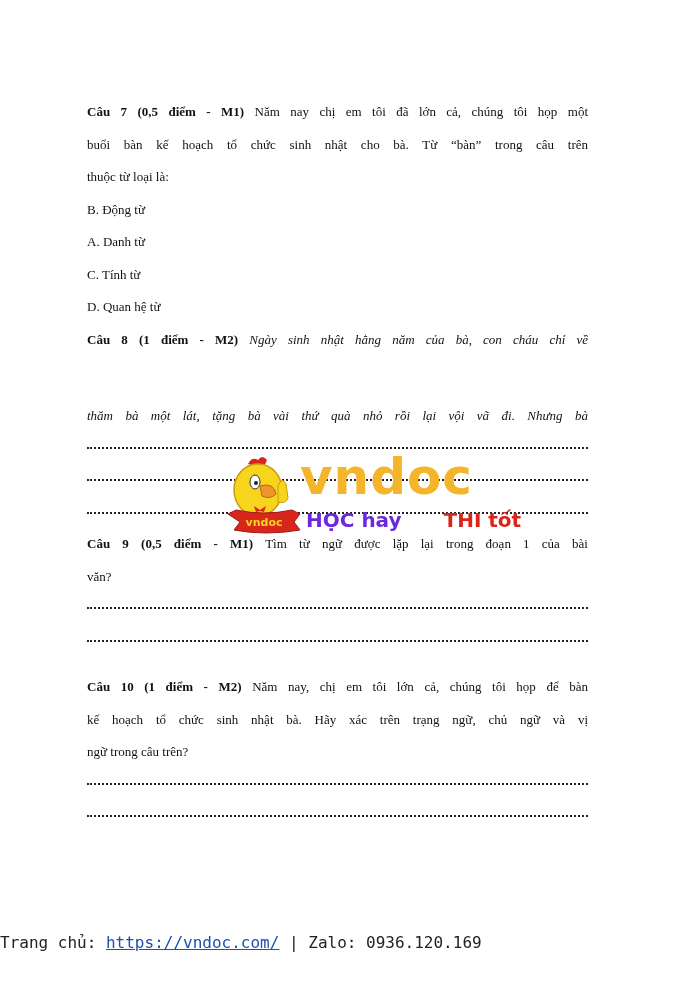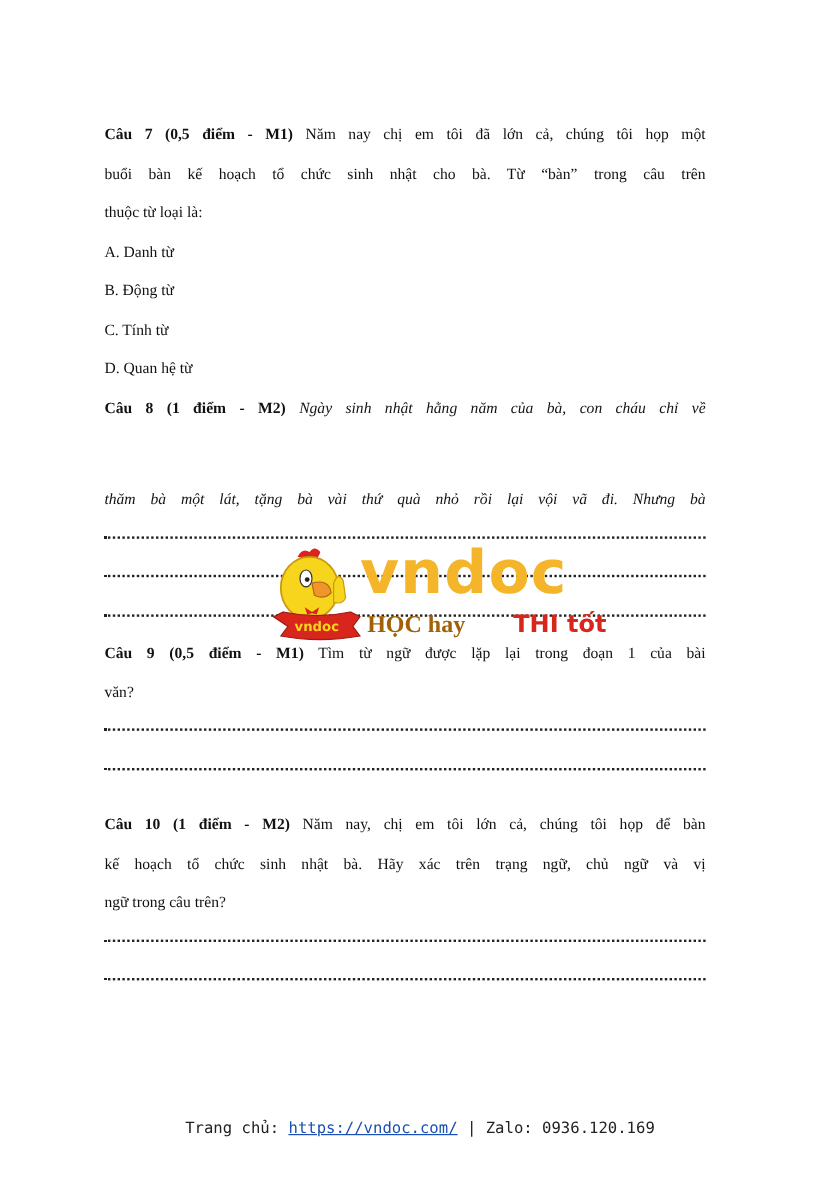--- a/index.html
+++ b/index.html
@@ -7,42 +7,42 @@
          font-family: "Liberation Serif", "DejaVu Serif", serif; color: #111; }
   .page { position: absolute; left: 0; top: 0; width: 700px; height: 990px; background: #fff; }
   .content { position: absolute; left: 87px; top: 96px; width: 501px; font-size: 13px; }
   .line { height: 32.5px; line-height: 32.5px; white-space: nowrap; }
   .just { text-align: justify; text-align-last: justify; white-space: normal; overflow: hidden; }
   .b { font-weight: bold; }
   .i { font-style: italic; margin-top: 44px; }
   .dots { height: 32.5px; position: relative; }
   .dots::after { content: ""; position: absolute; left: 0; right: 0; top: 14px; height: 0;
                  border-top: 2px dotted #222; }
-  .footer { position: absolute; top: 933px; left: 0; width: 700px; text-align: center;
-            font-family: "DejaVu Sans Mono", "Liberation Mono", monospace; font-size: 13px; color: #222; }
+  .footer { position: absolute; top: 933px; left: 0; width: 700px; text-align: left;
+            font-family: "DejaVu Sans Mono", "Liberation Mono", monospace; font-size: 16px; color: #222; }
   .footer a { color: #1a4fb4; text-decoration: underline; }
   .logo { position: absolute; left: 226px; top: 456px; width: 250px; height: 80px; }
   .logo .word { position: absolute; left: 74px; top: -8px; font-family: "DejaVu Sans", sans-serif;
                 font-weight: bold; font-size: 50px; color: #f4b52a; letter-spacing: 1px; }
   .logo .tag { position: absolute; left: 80px; top: 52px; font-family: "DejaVu Sans", sans-serif;
                font-weight: bold; font-size: 20px; white-space: nowrap; }
-  .logo .tag .g { color: #a16207; font-family: Liberation Serif, serif; }
+  .logo .tag .g { color: #6d28d9; }
   .logo .tag .r { color: #d9261c; margin-left: 35px; }
 </style>
 </head>
 <body>
 
 <div class="page">
   <div class="content">
 
     <div class="line just"><span class="b">Câu 7 (0,5 điểm - M1)</span><span> Năm nay chị em tôi đã lớn cả, chúng tôi họp một</span></div>
     <div class="line just">buổi bàn kế hoạch tổ chức sinh nhật cho bà. Từ “bàn” trong câu trên</div>
     <div class="line">thuộc từ loại là:</div>
+    <div class="line">B. Động từ</div>
     <div class="line">A. Danh từ</div>
-    <div class="line">B. Động từ</div>
     <div class="line">C. Tính từ</div>
     <div class="line">D. Quan hệ từ</div>
 
     <div class="line just"><span class="b">Câu 8 (1 điểm - M2)</span><span class="i"> Ngày sinh nhật hằng năm của bà, con cháu chỉ về</span></div>
     <div class="line just i">thăm bà một lát, tặng bà vài thứ quà nhỏ rồi lại vội vã đi. Nhưng bà</div>
     <div class="dots"></div>
     <div class="dots"></div>
     <div class="dots"></div>
 
     <div class="line just" style="margin-top:-2px"><span class="b">Câu 9 (0,5 điểm - M1)</span><span> Tìm từ ngữ được lặp lại trong đoạn 1 của bài</span></div>

